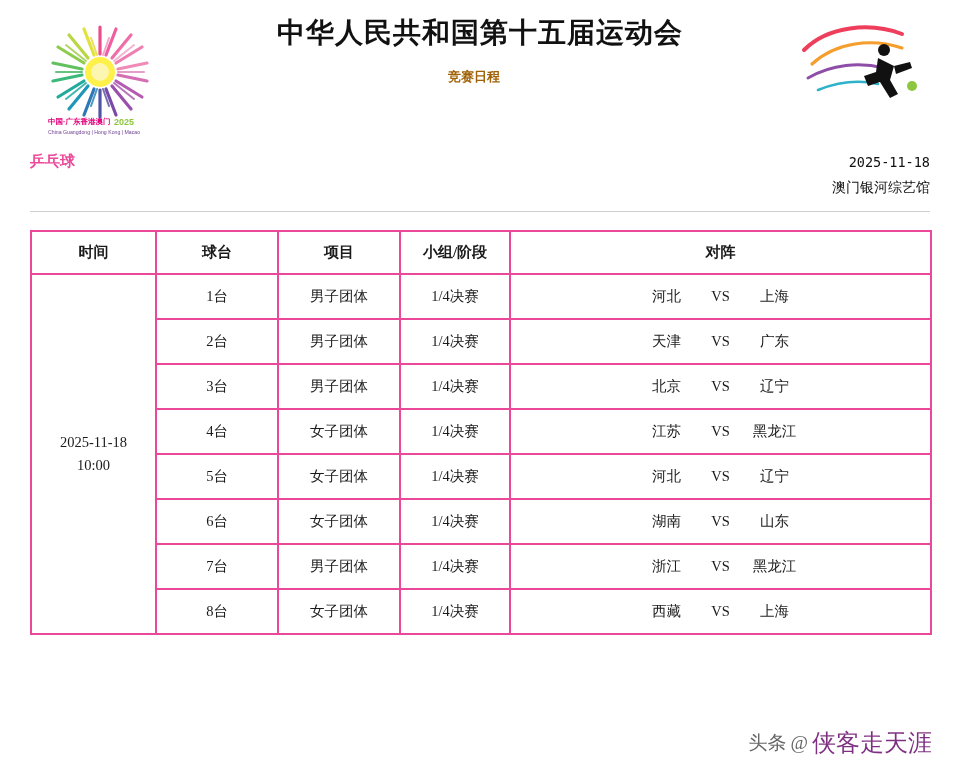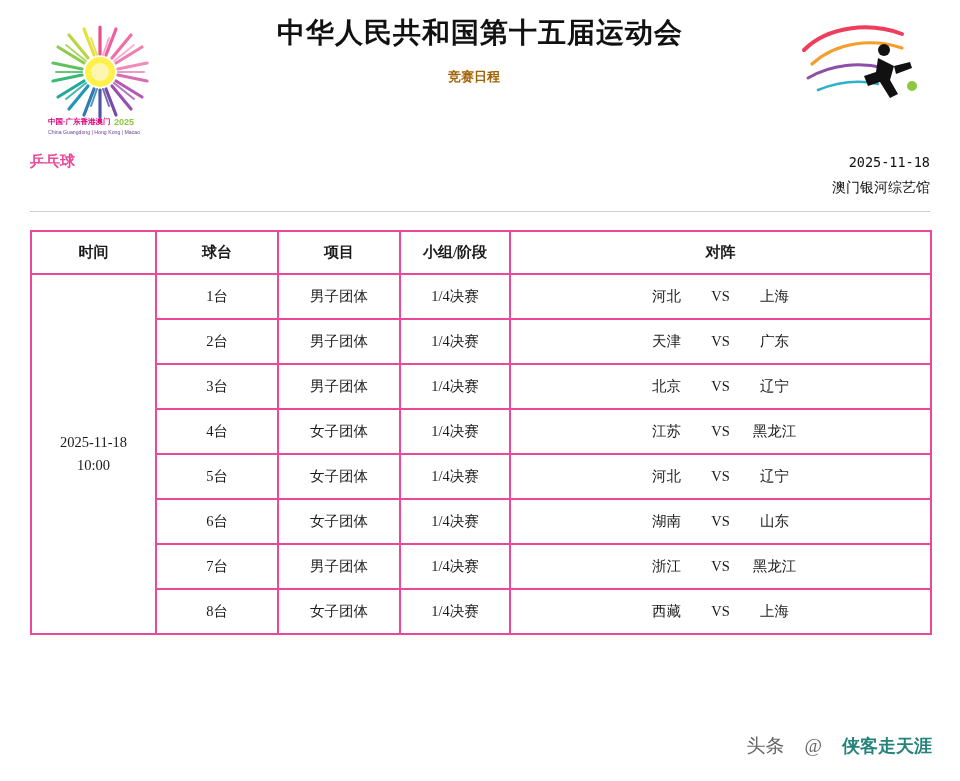--- a/index.html
+++ b/index.html
@@ -146,34 +146,34 @@
     padding: 0 14px;
     font-family: "Liberation Serif", serif;
   }
 
   
   .watermark {
     position: absolute;
     right: 28px; bottom: 22px;
     display: flex;
     align-items: center;
-    gap: 20px;
+    gap: 4px;
     font-family: "Liberation Serif", serif;
     font-size: 21px;
     color: #3a3a3a;
     opacity: 0.9;
   }
   .watermark .wm-label {
     font-size: 19px;
     color: #555;
   }
   .watermark .wm-name {
-    font-weight: bold;
-    font-size: 18px;
-    color: #0f766e;
+    font-weight: normal;
+    font-size: 24px;
+    color: #701a75;
   }
 </style>
 </head>
 <body>
 
 <div class="page">
 
   <div class="header">
 
     <div class="emblem">

